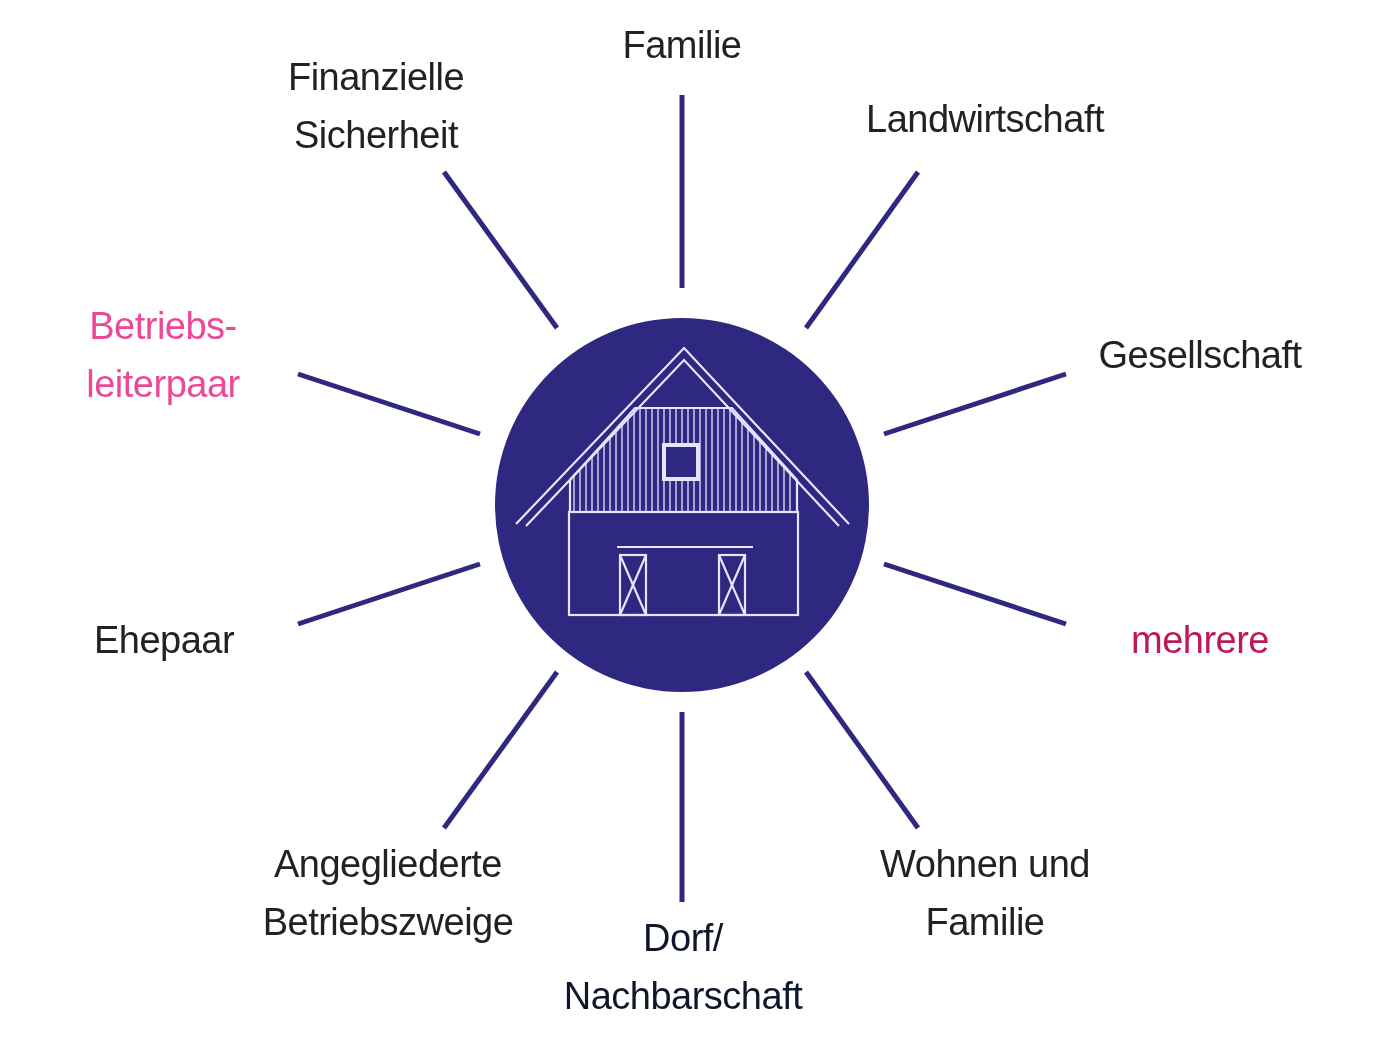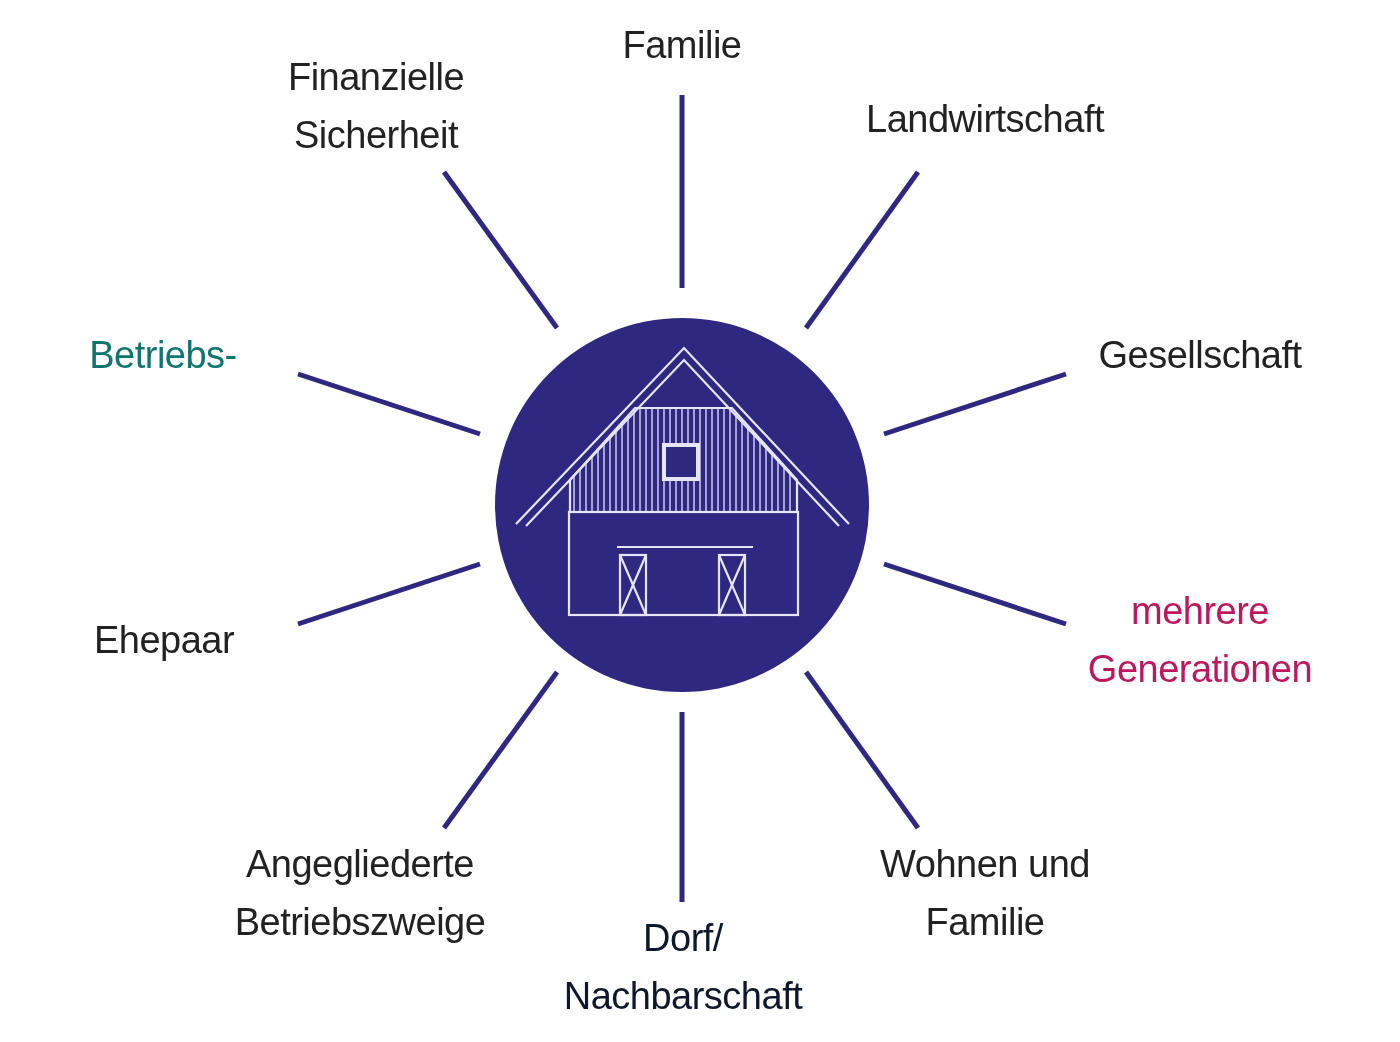--- a/index.html
+++ b/index.html
@@ -133,38 +133,38 @@
         <span>Familie</span>
       </div>
       <div class="label" style="left: 985px; top: 105px; color: rgb(34, 34, 34); margin-top: 14px;">
         <span>Landwirtschaft</span>
       </div>
       <div class="label" style="left: 1200px; top: 355px; color: rgb(34, 34, 34);">
         <span>Gesellschaft</span>
       </div>
       <div class="label" style="left: 1200px; top: 640px; color: #be185d;">
         <span>mehrere</span>
-        <span>Generationen</span>
       </div>
       <div class="label" style="left: 985px; top: 893px; color: rgb(34, 34, 34);">
         <span>Wohnen und</span>
         <span>Familie</span>
       </div>
       <div class="label" style="left: 683px; top: 967px; color: #0f172a;">
         <span>Dorf/</span>
         <span>Nachbarschaft</span>
       </div>
-      <div class="label" style="left: 360px; top: 893px; color: rgb(34, 34, 34);">
+      <div class="label" style="left: 388px; top: 893px; color: rgb(34, 34, 34);">
         <span>Angegliederte</span>
         <span>Betriebszweige</span>
       </div>
       <div class="label" style="left: 164px; top: 640px; color: rgb(34, 34, 34);">
         <span>Ehepaar</span>
       </div>
-      <div class="label" style="left: 163px; top: 355px; color: #0f766e;">
+      <div class="label" style="left: 163px; top: 355px; color: #ec4899;">
         <span>Betriebs-</span>
+        <span>leiterpaar</span>
       </div>
       <div class="label" style="left: 376px; top: 106px; color: rgb(34, 34, 34);">
         <span>Finanzielle</span>
         <span>Sicherheit</span>
       </div>
     </div>
 </div>
 
 </body></html>

